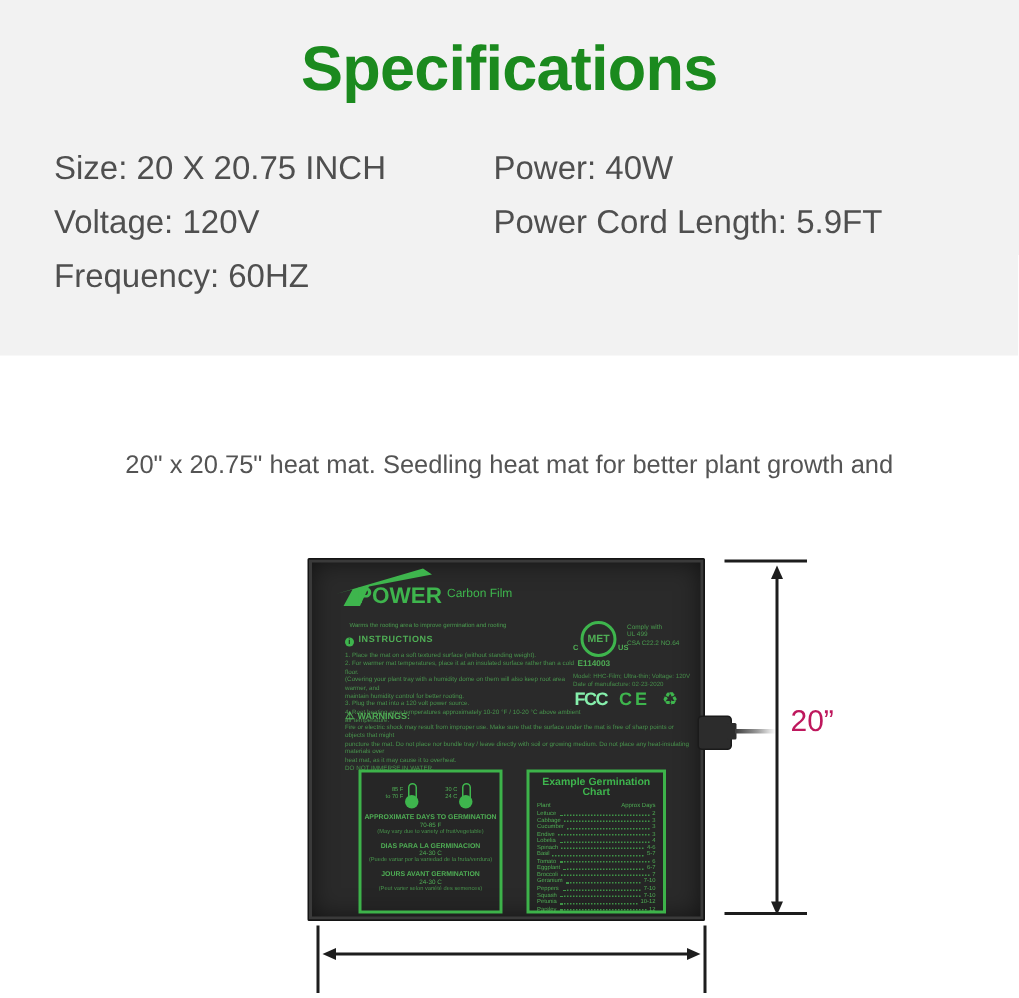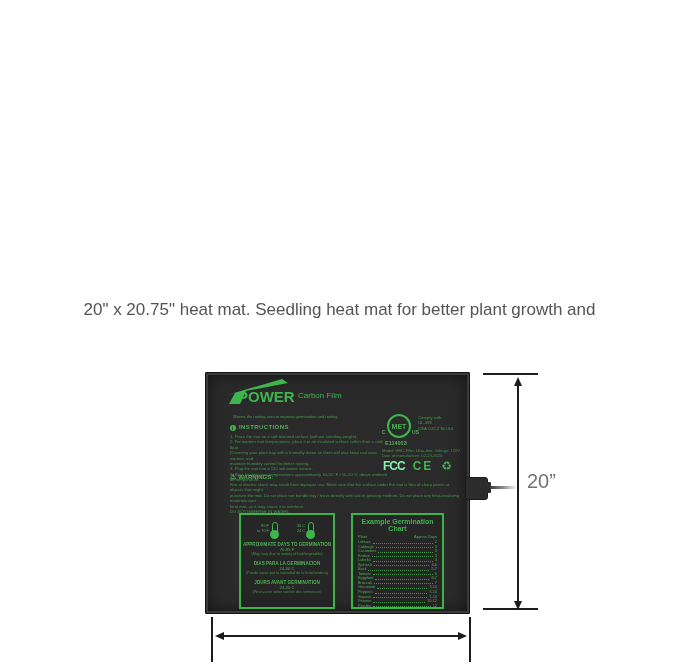--- a/index.html
+++ b/index.html
@@ -75,32 +75,44 @@
 
   
   .cord-plug{position:absolute;left:465px;top:477px;width:21px;height:21px;background:#2c2c2c;
              border-radius:3px;border:1px solid #1a1a1a;}
   .cord-tab{position:absolute;left:485px;top:482px;width:6px;height:11px;background:#2c2c2c;border-radius:1px;}
   .cord-cable{position:absolute;left:490px;top:486px;width:27px;height:3px;
               background:linear-gradient(to right,#3c3c3c,#9a9a9a 55%,rgba(255,255,255,0));}
 
   
   .dim{background:#1d1d1d;position:absolute;}
-  .dim-label{position:absolute;color:#737373;font-size:20px;}
+  .dim-label{position:absolute;color:#be185d;font-size:20px;}
   .arrow{position:absolute;width:0;height:0;}
   .arrow.up{border-left:4px solid transparent;border-right:4px solid transparent;border-bottom:9px solid #1d1d1d;}
   .arrow.down{border-left:4px solid transparent;border-right:4px solid transparent;border-top:9px solid #1d1d1d;}
   .arrow.left{border-top:4px solid transparent;border-bottom:4px solid transparent;border-right:9px solid #1d1d1d;}
   .arrow.right{border-top:4px solid transparent;border-bottom:4px solid transparent;border-left:9px solid #1d1d1d;}
 </style>
 </head>
 <body>
 
 <div class="stage">
 
+  <div class="header-panel">
+    <div class="page-title">Specifications</div>
+    <div class="spec-col left">
+        <div class="spec-item">Size: 20 X 20.75 INCH</div>
+        <div class="spec-item">Voltage: 120V</div>
+        <div class="spec-item">Frequency: 60HZ</div>
+      </div>
+    <div class="spec-col right">
+        <div class="spec-item">Power: 40W</div>
+        <div class="spec-item">Power Cord Length: 5.9FT</div>
+      </div>
+  </div>
 
   <div class="description">
     <div>20" x 20.75" heat mat. Seedling heat mat for better plant growth and</div>
   </div>
 
   <div class="mat">
 
     <div class="logo-wrap">
       <svg width="95" height="28" viewBox="0 0 95 28">
         <polygon points="2,19 60,2 66,6 24,14 18,27 7,27 13,16" fill="#3eb54d"></polygon>

